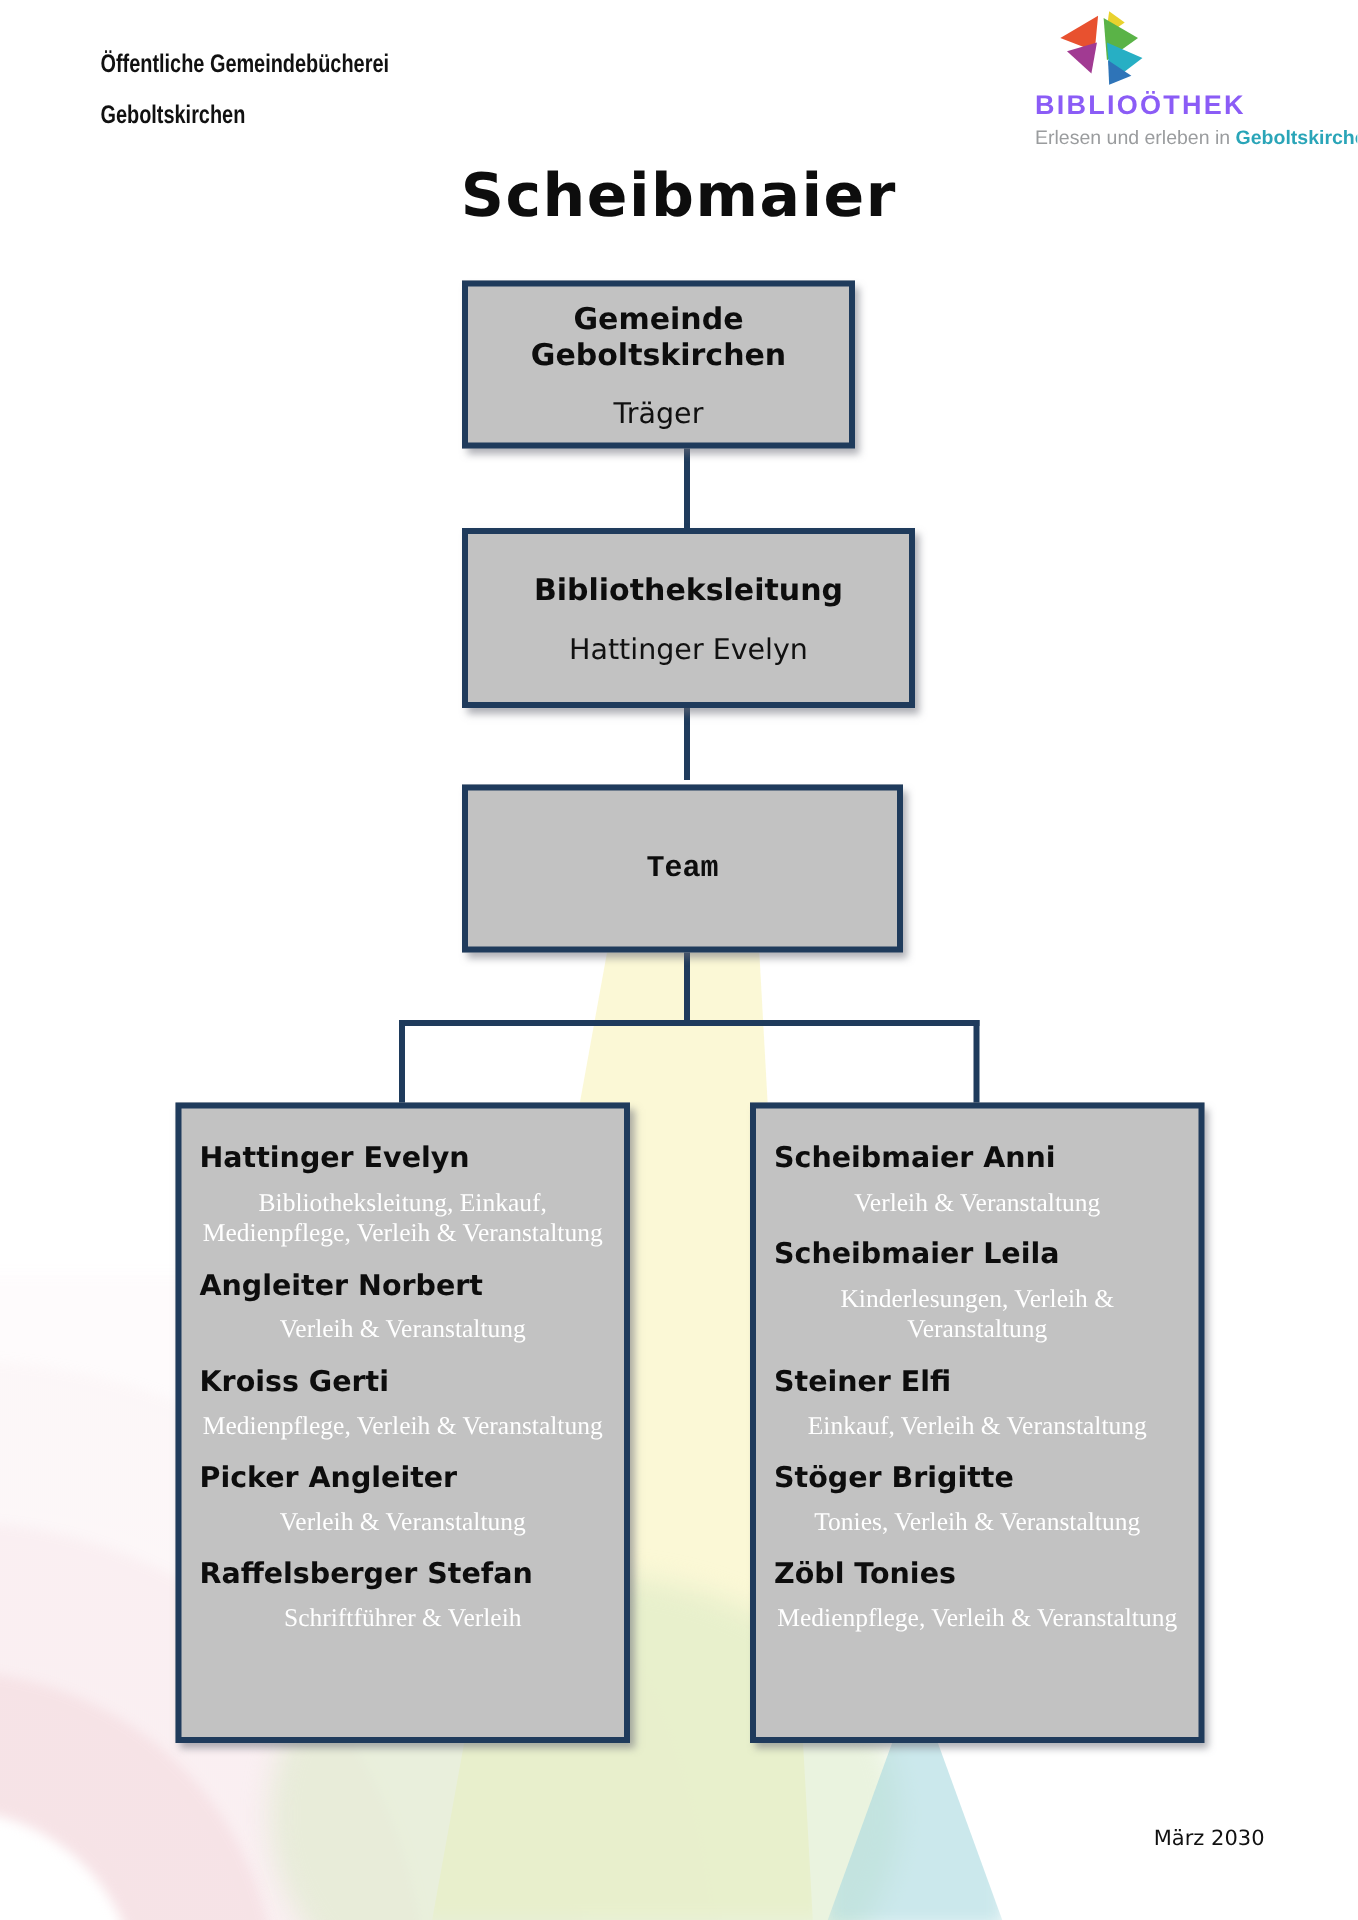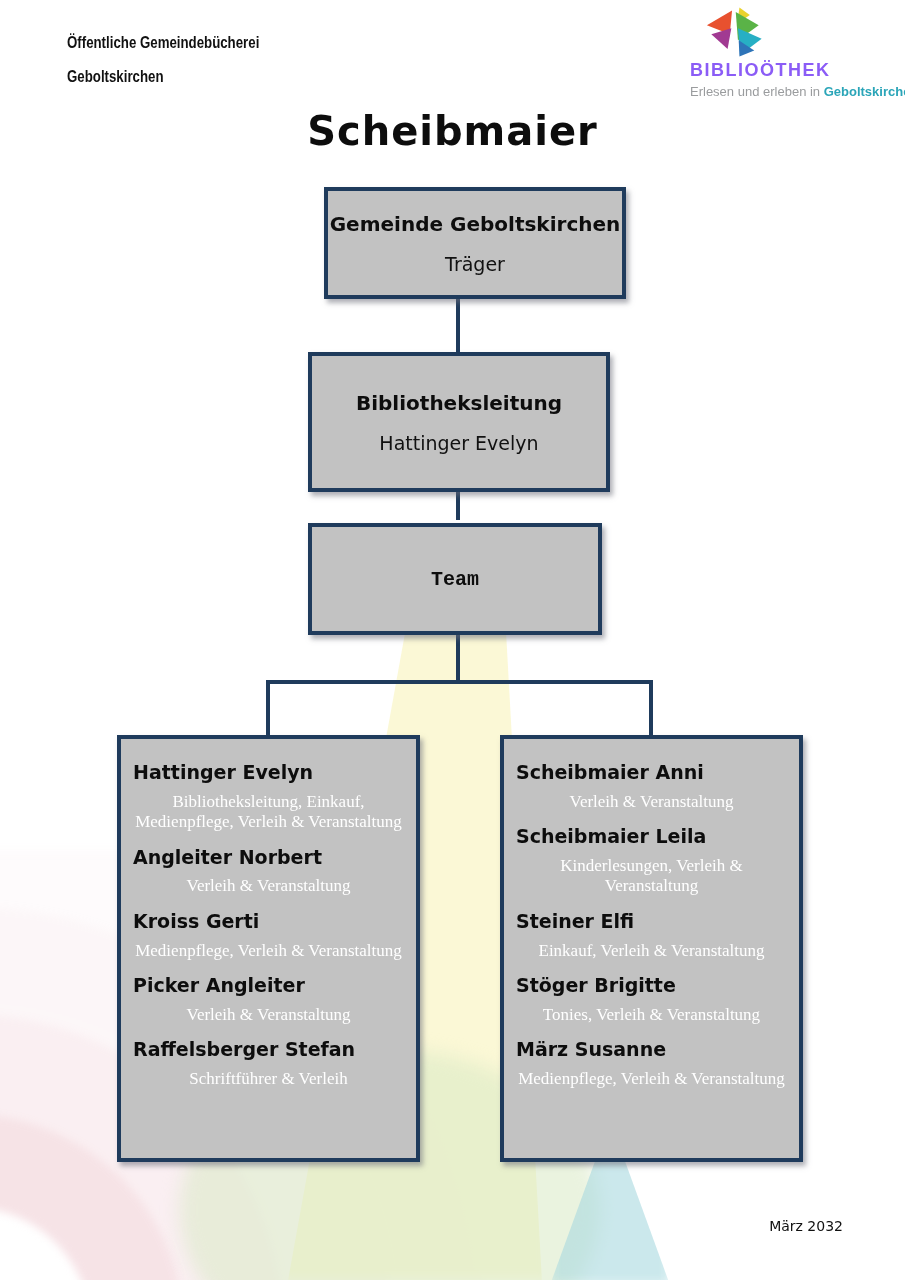--- a/index.html
+++ b/index.html
@@ -59,22 +59,22 @@
   }
   
   .node{
     position:absolute;z-index:2;box-sizing:border-box;
     background:#C2C2C2;border:4px solid #1F3B5C;
     box-shadow:3px 4px 5px rgba(110,112,122,0.55);
     display:flex;flex-direction:column;align-items:center;justify-content:center;
   }
   .node-title{font-size:20px;font-weight:700;color:#0d0d0d;text-align:center;}
   .node-sub{font-size:19px;font-weight:400;color:#111;margin-top:17px;}
-  .n1{left:324px;top:187px;width:302px;height:112px;}
-  .n2{left:308px;top:352px;width:302px;height:140px;}
+  .n1{left:308px;top:187px;width:262px;height:112px;}
+  .n2{left:308px;top:352px;width:302px;height:120px;}
   .n3{left:308px;top:523px;width:294px;height:112px;font-family:Liberation Mono, monospace;}
   .conn{position:absolute;background:#1F3B5C;z-index:1;}
   .team-box{
     position:absolute;z-index:2;box-sizing:border-box;top:735px;width:303px;height:427px;
     background:#C2C2C2;border:4px solid #1F3B5C;
     box-shadow:3px 4px 5px rgba(110,112,122,0.55);
     padding:9px 12px 0 12px;
   }
   .tb-left{left:117px;}
   .tb-right{left:500px;}
@@ -178,20 +178,20 @@
     </div>
     <div>
       <div class="member-name">Steiner Elfi</div>
       <div class="member-role">Einkauf, Verleih &amp; Veranstaltung</div>
     </div>
     <div>
       <div class="member-name">Stöger Brigitte</div>
       <div class="member-role">Tonies, Verleih &amp; Veranstaltung</div>
     </div>
     <div>
-      <div class="member-name">März Susanne</div>
+      <div class="member-name">Zöbl Tonies</div>
       <div class="member-role">Medienpflege, Verleih &amp; Veranstaltung</div>
     </div>
   </div>
 
-  <div class="footer-date">März 2032</div>
+  <div class="footer-date">März 2030</div>
 
 </div>
 
 </body></html>

